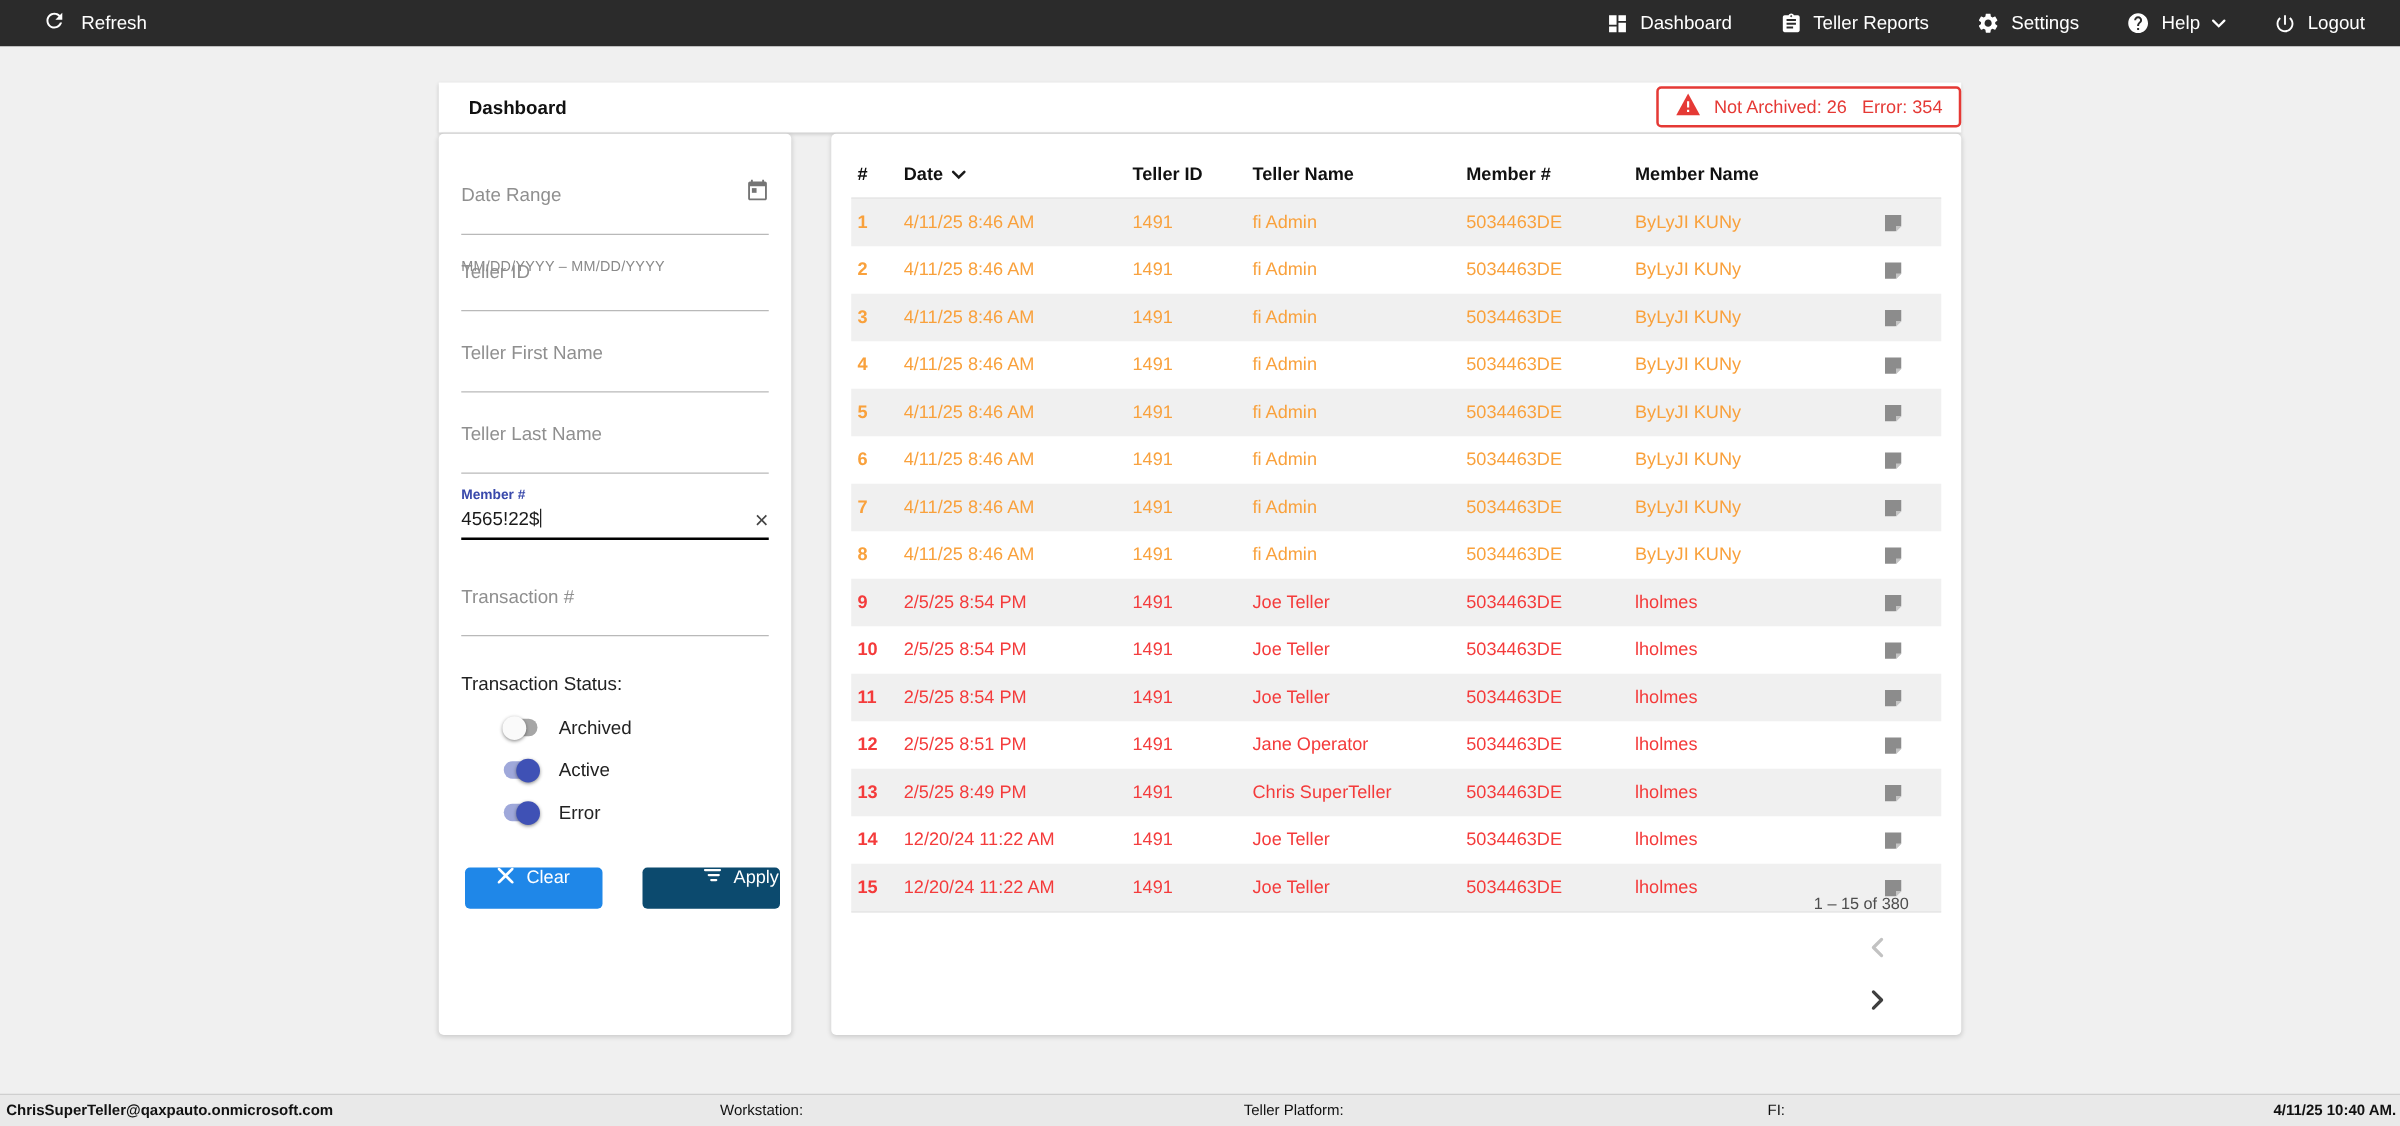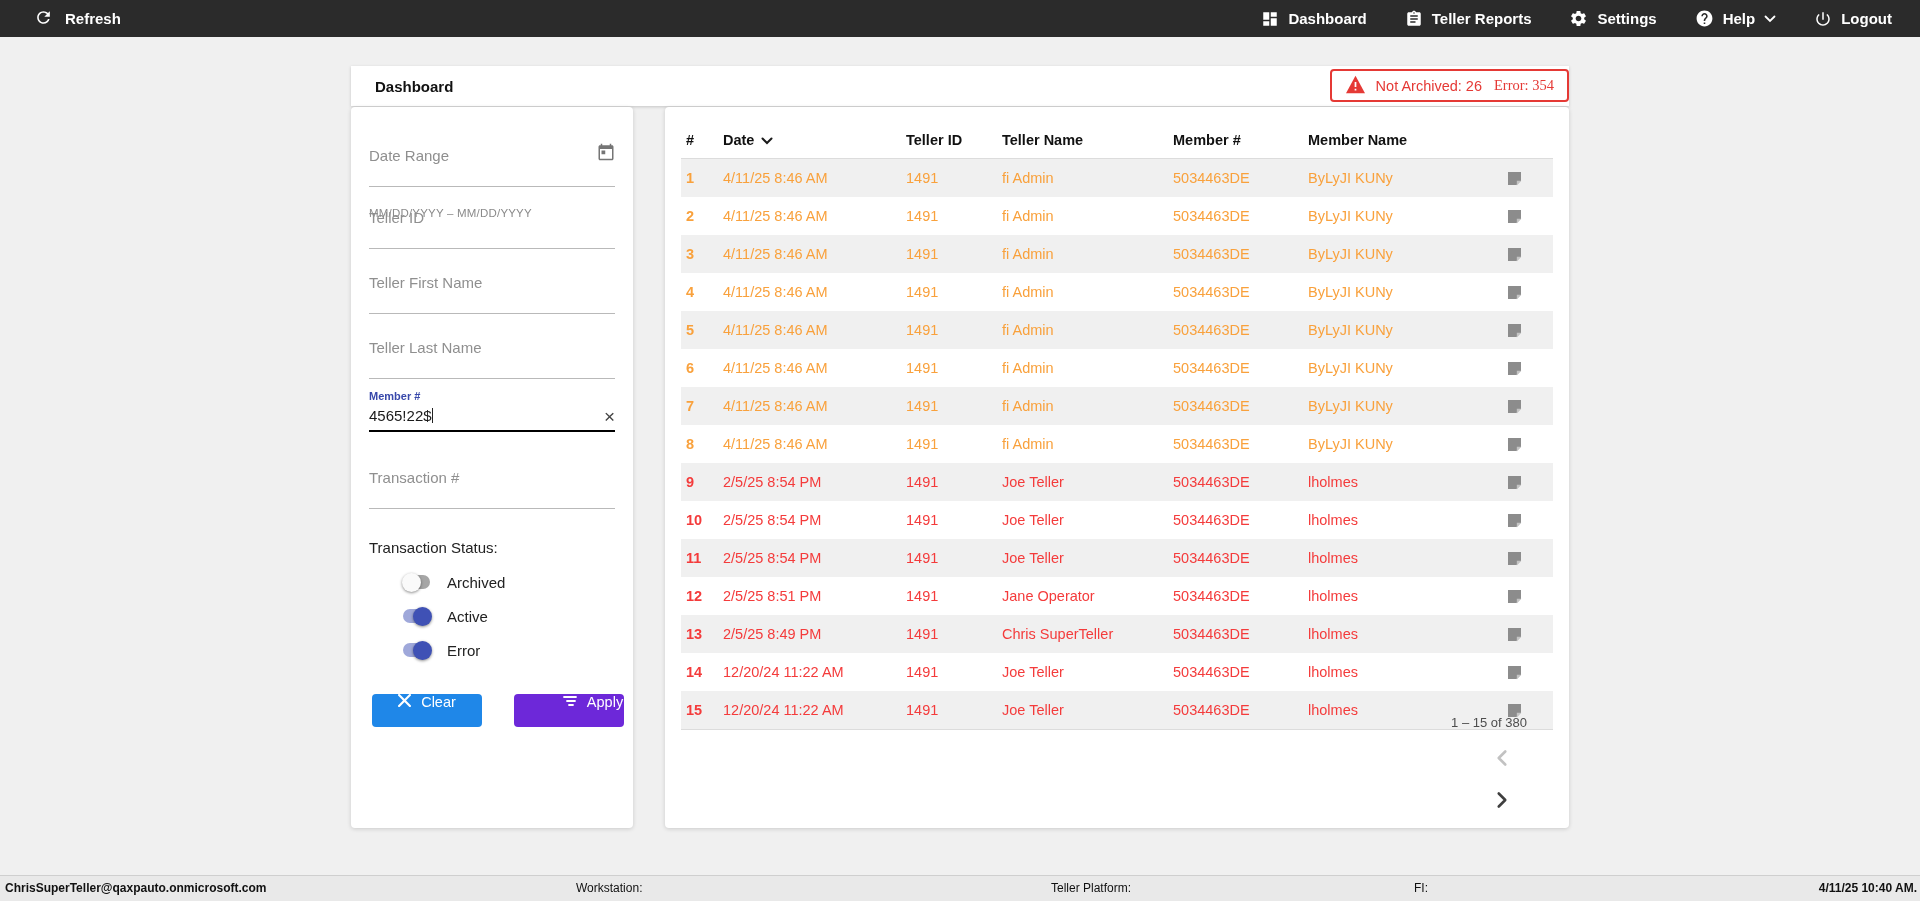--- a/index.html
+++ b/index.html
@@ -1,34 +1,34 @@
 <!DOCTYPE html>
 <html><head>
 <meta charset="utf-8">
 <style>
   * { margin:0; padding:0; box-sizing:border-box; }
   html,body { width:1920px; height:901px; overflow:hidden; background:#f0f0f0;
     font-family:"Liberation Sans","DejaVu Sans",sans-serif; }
 
   
   .navbar { position:absolute; top:0; left:0; width:1920px; height:37px; background:#2b2b2b;
-    display:flex; align-items:center; color:#fff; font-size:15px;font-weight:bold; }
+    display:flex; align-items:center; color:#fff; font-size:15px; }
   .nav-left { display:flex; align-items:center; gap:12px; padding-left:34px; cursor:pointer; }
   .nav-right { margin-left:auto; display:flex; align-items:center; gap:38px; padding-right:28px; }
   .nav-item { display:flex; align-items:center; gap:9px; cursor:pointer; }
   .nav-item svg { display:block; }
 
   
   .content { position:absolute; top:37px; left:0; width:1920px; height:838px; }
   .header-strip { position:absolute; left:351px; top:29px; width:1218px; height:40px; background:#fff;
     box-shadow:0 1px 3px rgba(0,0,0,.18); display:flex; align-items:center; }
   .page-title { font-size:15px; font-weight:bold; color:#111; padding-left:24px; }
   .alert-badge { position:absolute; right:0; top:3px; height:33px; border:2px solid #e53935; border-radius:4px;
     background:#fff; display:flex; align-items:center; gap:10px; padding:0 13px; color:#e53935; font-size:14.5px; }
-  .alert-badge .t2 { margin-left:2px;font-family:Liberation Serif, serif; }
+  .alert-badge .t2 { margin-left:2px; }
 
   
   .sidebar { position:absolute; left:351px; top:70px; width:282px; height:721px; background:#fff;
     border-radius:4px; box-shadow:0 1px 4px rgba(0,0,0,.16); }
   .field { position:absolute; left:18px; right:18px; }
   .line-input { display:flex; align-items:flex-end; justify-content:space-between;
     border-bottom:1px solid #b9b9b9; padding-bottom:22px; font-size:15px; color:#8f8f8f; }
   .hint { font-size:11.5px; color:#8a8a8a; letter-spacing:.2px; }
   .flabel { font-size:11px; color:#3949ab; font-weight:bold; }
   .member-input { display:flex; align-items:flex-end; justify-content:space-between;
@@ -40,21 +40,21 @@
   .switch { position:relative; width:27px; height:14px; border-radius:7px; background:#a6a6a6; cursor:pointer; }
   .switch .knob { position:absolute; top:-2.5px; left:-1px; width:19px; height:19px; border-radius:50%;
     background:#fafafa; box-shadow:0 1px 3px rgba(0,0,0,.45); }
   .switch.on { background:#9fa8da; }
   .switch.on .knob { left:10px; background:#3f51b5; }
   .toggle-row .tlabel { font-size:15px; color:#222; }
   .btn-row { position:absolute; left:21px; top:587px; display:flex; gap:32px; }
   .btn { width:110px; height:33px; border:none; border-radius:4px; color:#fff; font-size:14.5px;
     font-family:inherit; display:flex; align-items:flex-start; justify-content:center; gap:10px; cursor:pointer; }
   .btn-clear { background:#1f87e8; }
-  .btn-apply { background:#6d28d9;padding-left:48px; }
+  .btn-apply { background:#0c4a6e;padding-left:48px; }
 
   
   .table-card { position:absolute; left:665px; top:70px; width:904px; height:721px; background:#fff;
     border-radius:4px; box-shadow:0 1px 4px rgba(0,0,0,.16); }
   .tbl { position:absolute; left:16px; right:16px; top:14px; }
   .thead { display:grid; grid-template-columns:37px 183px 96px 171px 135px 180px 1fr;
     height:38px; align-items:center; border-bottom:1px solid #dcdcdc; padding-left:5px;
     font-size:14.5px; font-weight:bold; color:#111; }
   .th { display:flex; align-items:center; gap:7px; }
   .tbody { border-bottom:1px solid #dcdcdc; }
@@ -68,21 +68,21 @@
   .pagination { position:absolute; right:16px; bottom:14px; display:flex; align-items:center; gap:14px;flex-direction:column; }
   .pg-label { font-size:13px; color:#4d4d4d; margin-right:26px; }
   .pg-btn { width:28px; height:28px; display:flex; align-items:center; justify-content:center; cursor:pointer; }
 
   
   .status-bar { position:absolute; left:0; top:875px; width:1920px; height:26px; background:#e9e9e9;
     border-top:1px solid #cfcfcf; font-size:12px; color:#111; }
   .status-bar span { position:absolute; top:0; line-height:25px; white-space:nowrap; }
   .sb-user { left:5px; font-weight:bold; }
   .sb-ws { left:576px; }
-  .sb-tp { left:1051px; }
+  .sb-tp { left:995px; }
   .sb-fi { left:1414px; }
   .sb-dt { right:3px; font-weight:bold; }
   .bold { font-weight:bold;margin-top:40px; }
 </style>
 </head>
 <body>
 
 <div class="navbar">
   <div class="nav-left">
     <span>

